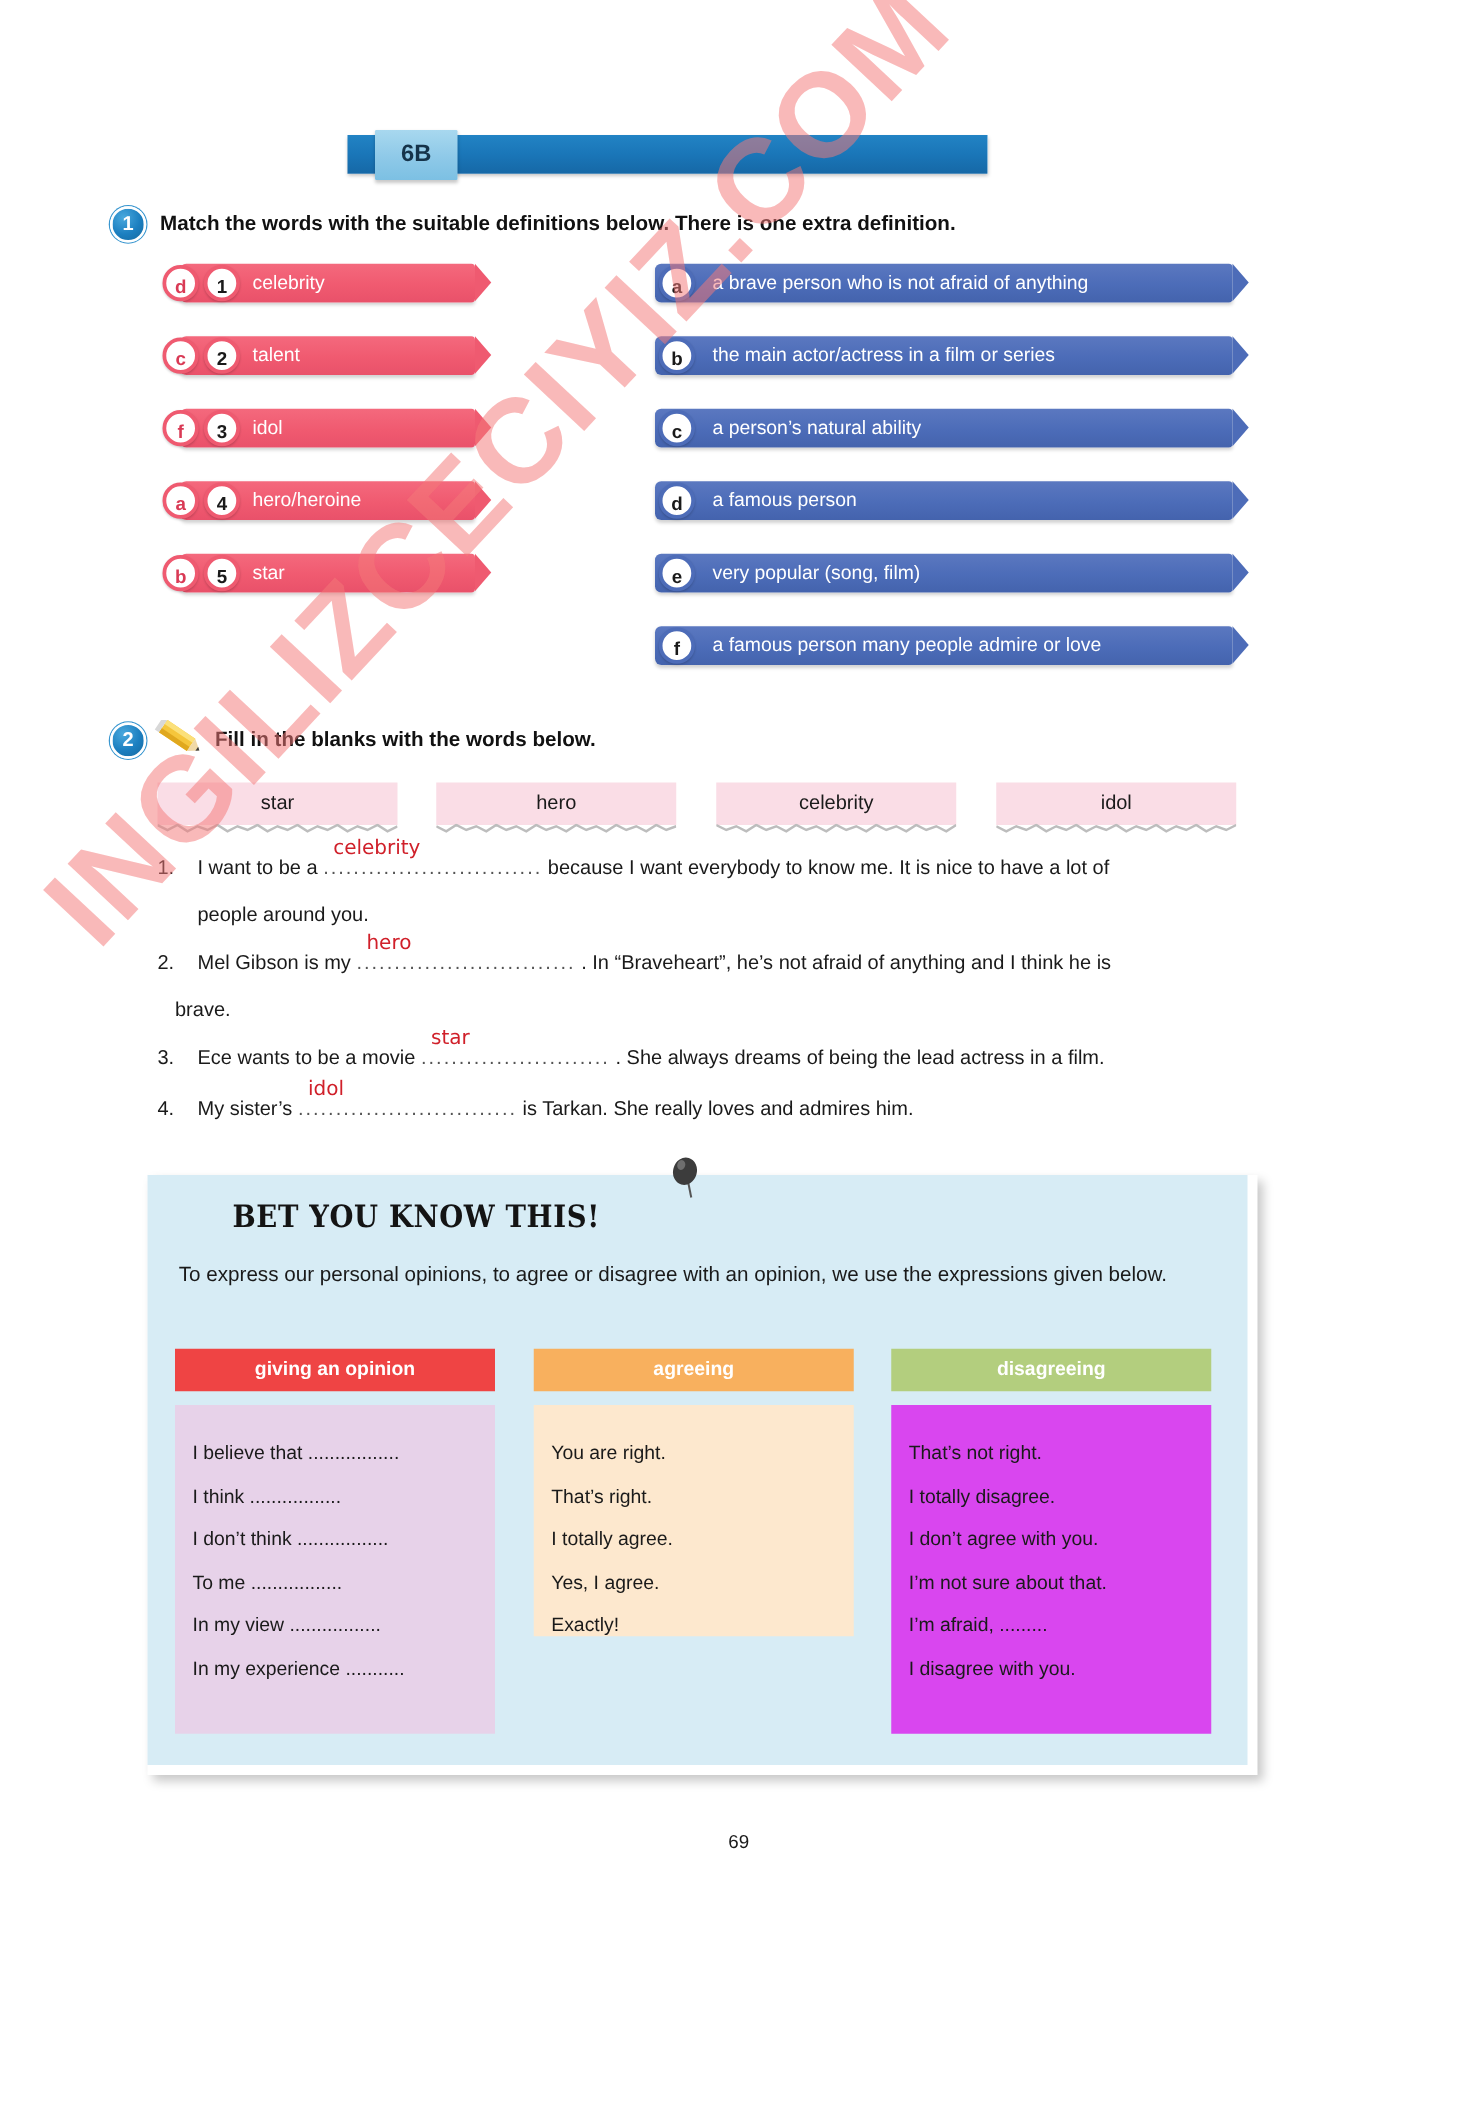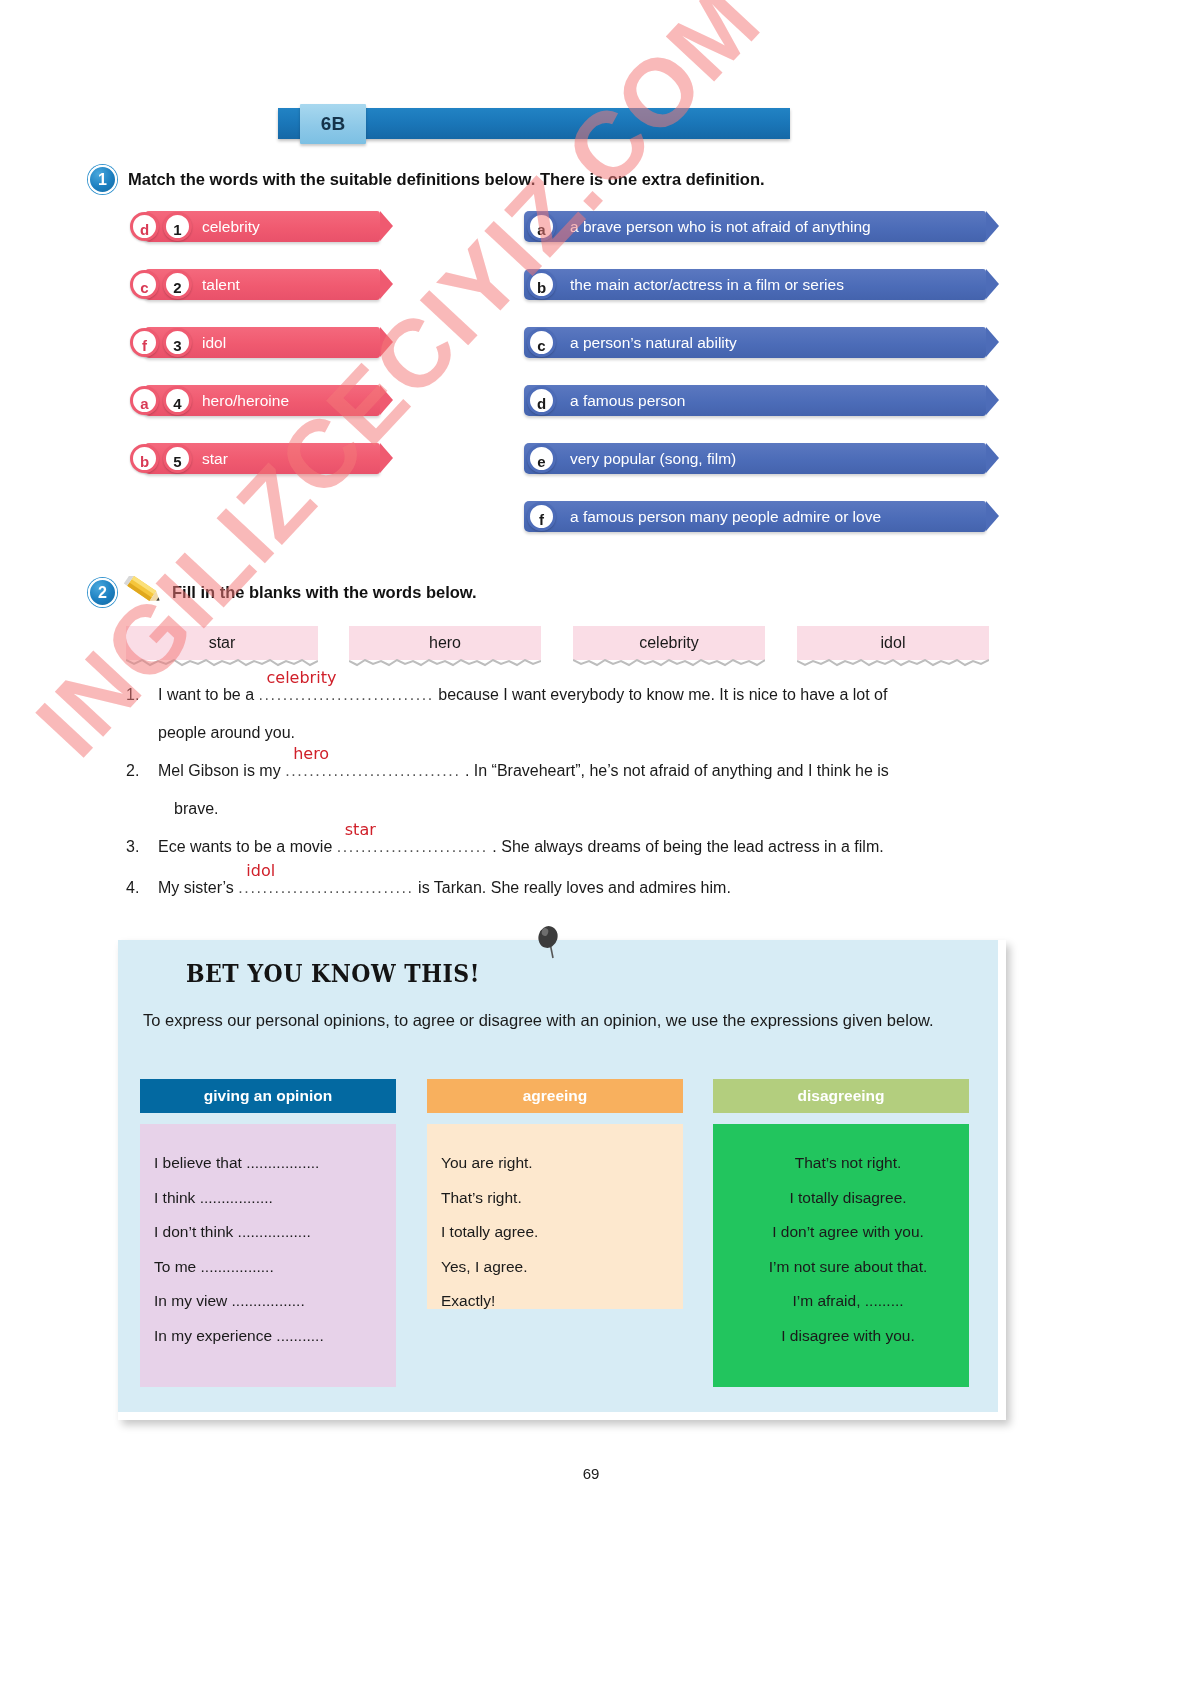--- a/index.html
+++ b/index.html
@@ -266,32 +266,32 @@
   .col-head {
     position: absolute;
     height: 34px;
     z-index: 10;
     line-height: 34px;
     text-align: center;
     color: #ffffff;
     font-weight: bold;
     font-size: 15.5px;
   }
-  .col-head.purple { background: #0369a1; }
+  .col-head.purple { background: #ef4444; }
   .col-head.orange { background: #f8b05e; }
   .col-head.green  { background: #b3ce7e; }
 
   .col-body {
     position: absolute;
     z-index: 9;
     padding: 22px 0 0 14px;
   }
   .col-body.purple { background: #e7d2e9; }
   .col-body.orange { background: #fde8ce; }
-  .col-body.green  { background: #22c55e; text-align: center; }
+  .col-body.green  { background: #d946ef; }
   .col-item {
     font-size: 15.5px;
     color: #1a1a1a;
     line-height: 34.5px;
     white-space: nowrap;
   }
 
   .page-no {
     position: absolute;
     left: 0; right: 0; top: 1465px;
@@ -415,21 +415,21 @@
 
 <div class="sent" style="left:126px; top:676px; width:890px;">
   <span class="sent-num">1.</span>
   <span style="margin-left:32px;">I want to be a </span><span class="blank-wrap"><span class="ans">celebrity</span><span class="blank-dots">.............................</span></span><span> because I want everybody to know me. It is nice to have a lot of</span>
   <div style="margin-left:32px;">people around you.</div>
 </div>
 
 <div class="sent" style="left:126px; top:752px; width:890px;">
   <span class="sent-num">2.</span>
   <span style="margin-left:32px;">Mel Gibson is my </span><span class="blank-wrap"><span class="ans">hero</span><span class="blank-dots">.............................</span></span><span> . In “Braveheart”, he’s not afraid of anything and I think he is</span>
-  <div style="margin-left:48px;">brave.</div>
+  <div style="margin-left:14px;">brave.</div>
 </div>
 
 <div class="sent" style="left:126px; top:828px; width:890px;">
   <span class="sent-num">3.</span>
   <span style="margin-left:32px;">Ece wants to be a movie </span><span class="blank-wrap"><span class="ans">star</span><span class="blank-dots">.........................</span></span><span> . She always dreams of being the lead actress in a film.</span>
 </div>
 
 <div class="sent" style="left:126px; top:869px; width:890px;">
   <span class="sent-num">4.</span>
   <span style="margin-left:32px;">My sister’s </span><span class="blank-wrap"><span class="ans">idol</span><span class="blank-dots">.............................</span></span><span> is Tarkan. She really loves and admires him.</span>

